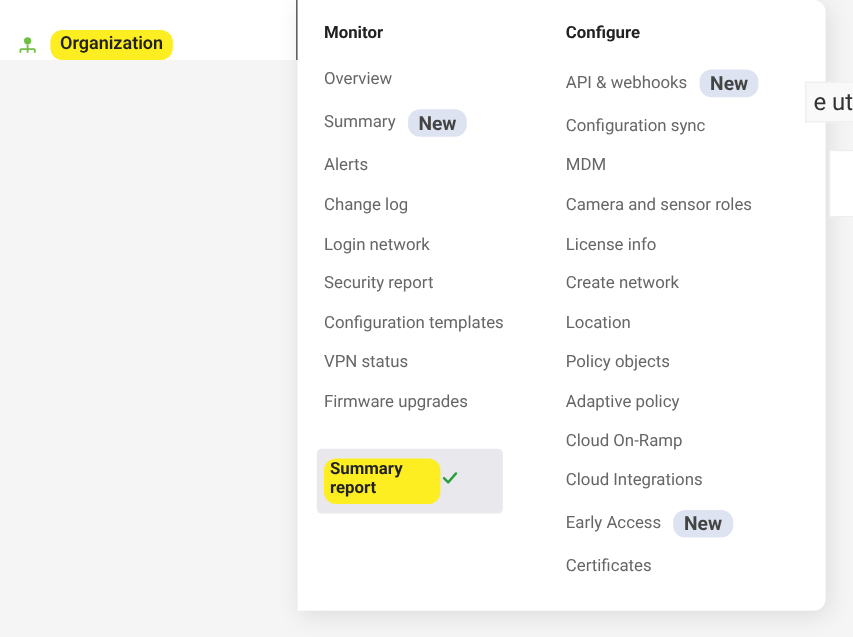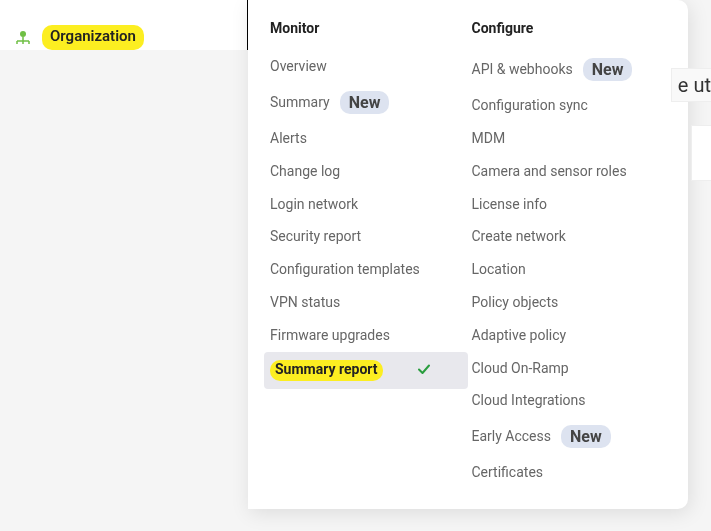--- a/index.html
+++ b/index.html
@@ -75,22 +75,23 @@
       line-height: 1.2;
     }
     .menu-item .label {
       color: #666;
     }
     .menu-item.selected {
       background: #e8e8ed;
       padding-left: 6px;
       margin-left: -6px;
       padding-right: 36px;
-      width: 204px;
+      width: 155px;
       justify-content: space-between;
+      margin-top: 22px;
     }
     .menu-item.selected .label {
       font-weight: 700;
       color: #222;
     }
     .highlight-yellow {
       background: #fcee21;
       border-radius: 10px;
       padding: 1px 5px 4px 5px;
       display: inline-block;

